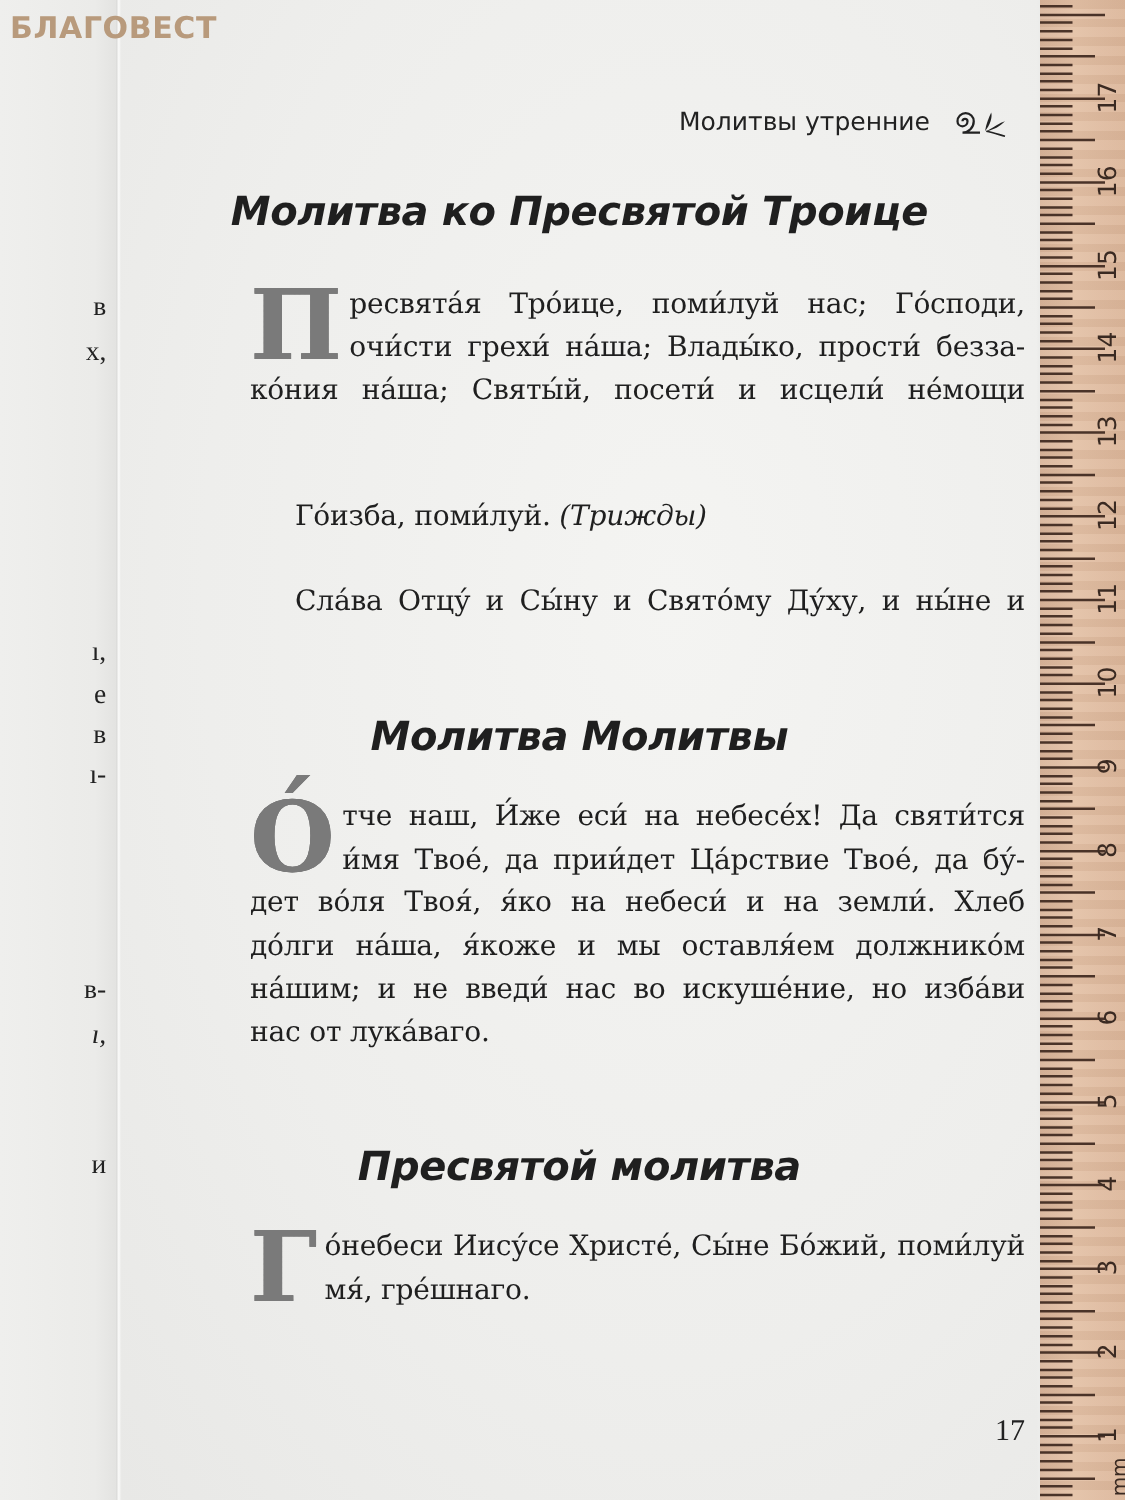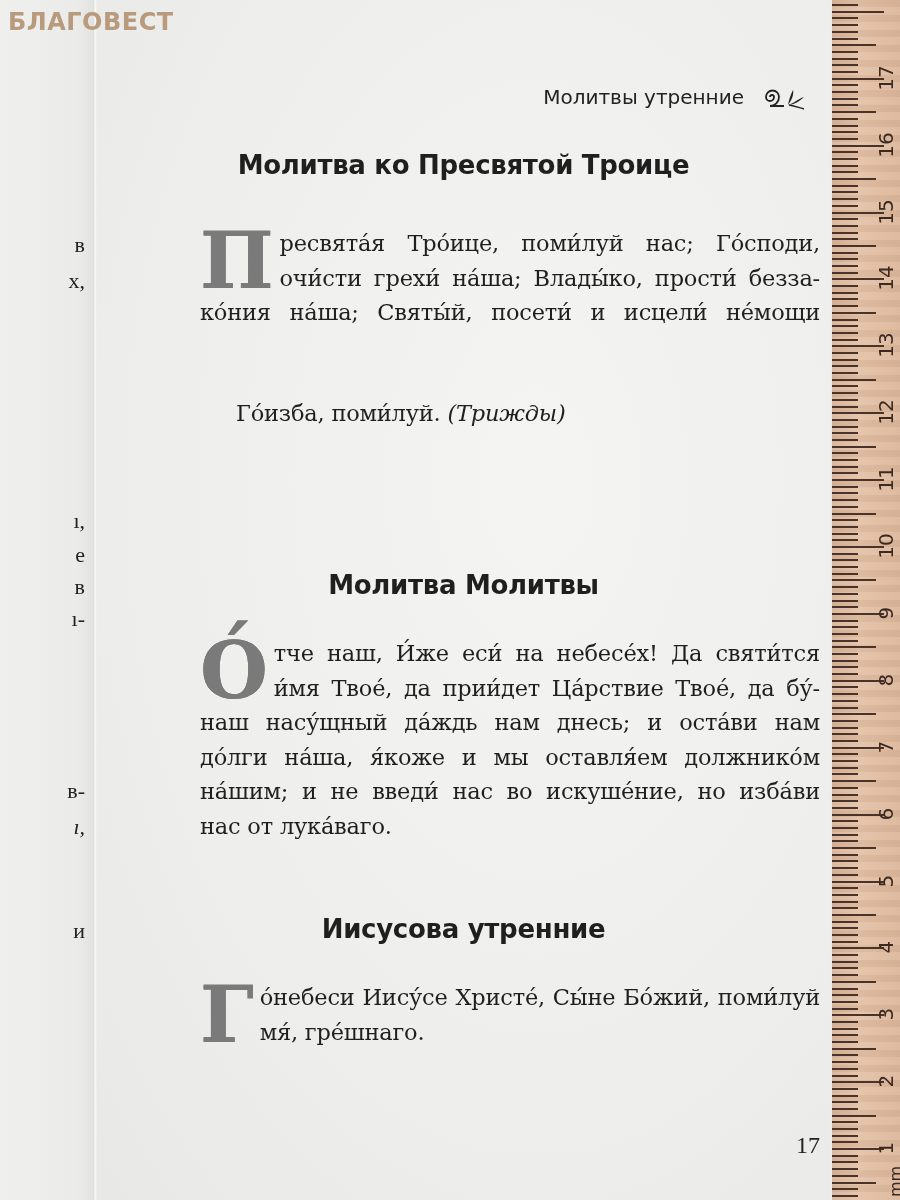--- a/index.html
+++ b/index.html
@@ -37,21 +37,21 @@
     }
     .running-head {
       position: absolute; right: 90px; top: 84px;
       font-family: "DejaVu Sans", sans-serif; font-size: 20px; color: #222;
       display: flex; align-items: center; gap: 14px;
     }
     .running-head .ornament { width: 52px; height: 26px; }
     .heading {
       position: absolute; left: 97px; width: 733px; text-align: center;
       font-family: "DejaVu Sans", sans-serif; font-weight: bold;
-      font-size: 26px; color: #1f1f1f; letter-spacing: -0.3px;
+      font-size: 32px; color: #1f1f1f; letter-spacing: -0.3px; font-style: italic;
     }
     .para {
       position: absolute; left: 200px; width: 620px;
       font-family: "DejaVu Serif", serif; font-size: 22.5px; line-height: 34.5px;
       color: #1f1f1f; text-align: justify; letter-spacing: -0.2px;
     }
     .para .it { font-style: italic; }
     .line { display: block; white-space: nowrap; }
     .line.just { text-align: justify; text-align-last: justify; white-space: normal; }
     .indent { padding-left: 36px; }
@@ -130,35 +130,36 @@
 </div>
 
 <div class="para" style="top:396px;">
   <span class="line indent">
     <span>Го́изба, поми́луй.</span>
     <span class="it">(Трижды)</span>
   </span>
 </div>
 
 <div class="para" style="top:464px;">
+  <span class="line just indent">Сла́ва Отцу́ и Сы́ну и Свято́му Ду́ху, и ны́не и</span>
 </div>
 
 <div class="heading" style="top:570px;">Молитва Молитвы</div>
 
 <div class="para" style="top:636px;">
   <span class="dropcap">О́</span>
   <span class="line just">тче наш, И́же еси́ на небесе́х! Да святи́тся</span>
   <span class="line just">и́мя Твое́, да прии́дет Ца́рствие Твое́, да бу́-</span>
-  <span class="line just">наш насу́щный да́ждь нам днесь; и оста́ви нам</span>
+  <span class="line just" style="clear:both;">дет во́ля Твоя́, я́ко на небеси́ и на земли́. Хлеб</span>
   <span class="line just">до́лги на́ша, я́коже и мы оставля́ем должнико́м</span>
   <span class="line just">на́шим; и не введи́ нас во искуше́ние, но изба́ви</span>
   <span class="line">нас от лука́ваго.</span>
 </div>
 
-<div class="heading" style="top:914px;">Иисусова утренние</div>
+<div class="heading" style="top:914px;">Пресвятой молитва</div>
 
 <div class="para" style="top:980px;">
   <span class="dropcap">Г</span>
   <span class="line just">о́небеси Иису́се Христе́, Сы́не Бо́жий, поми́луй</span>
   <span class="line">мя́, гре́шнаго.</span>
 </div>
 
 <div class="page-number">17</div>
 
 <div class="ruler" id="ruler">

